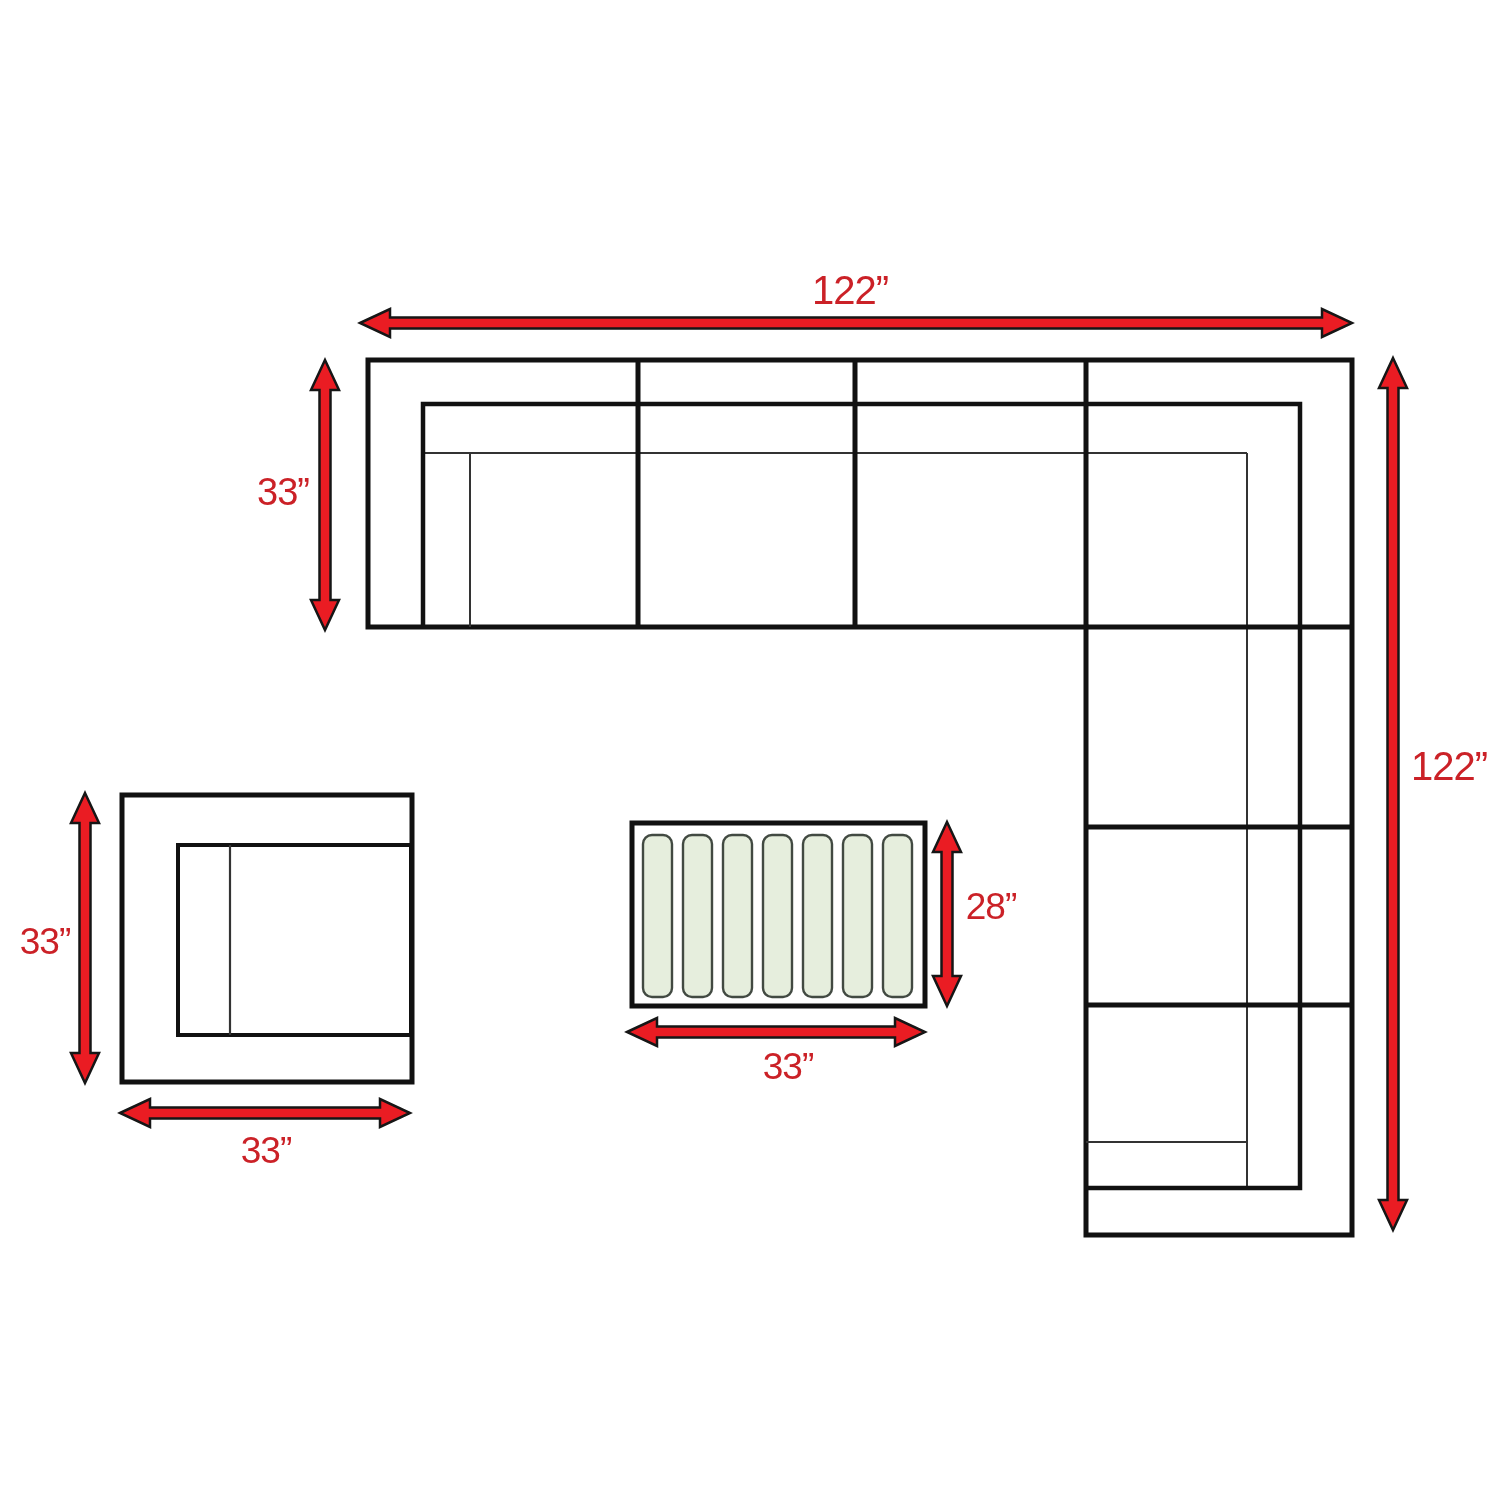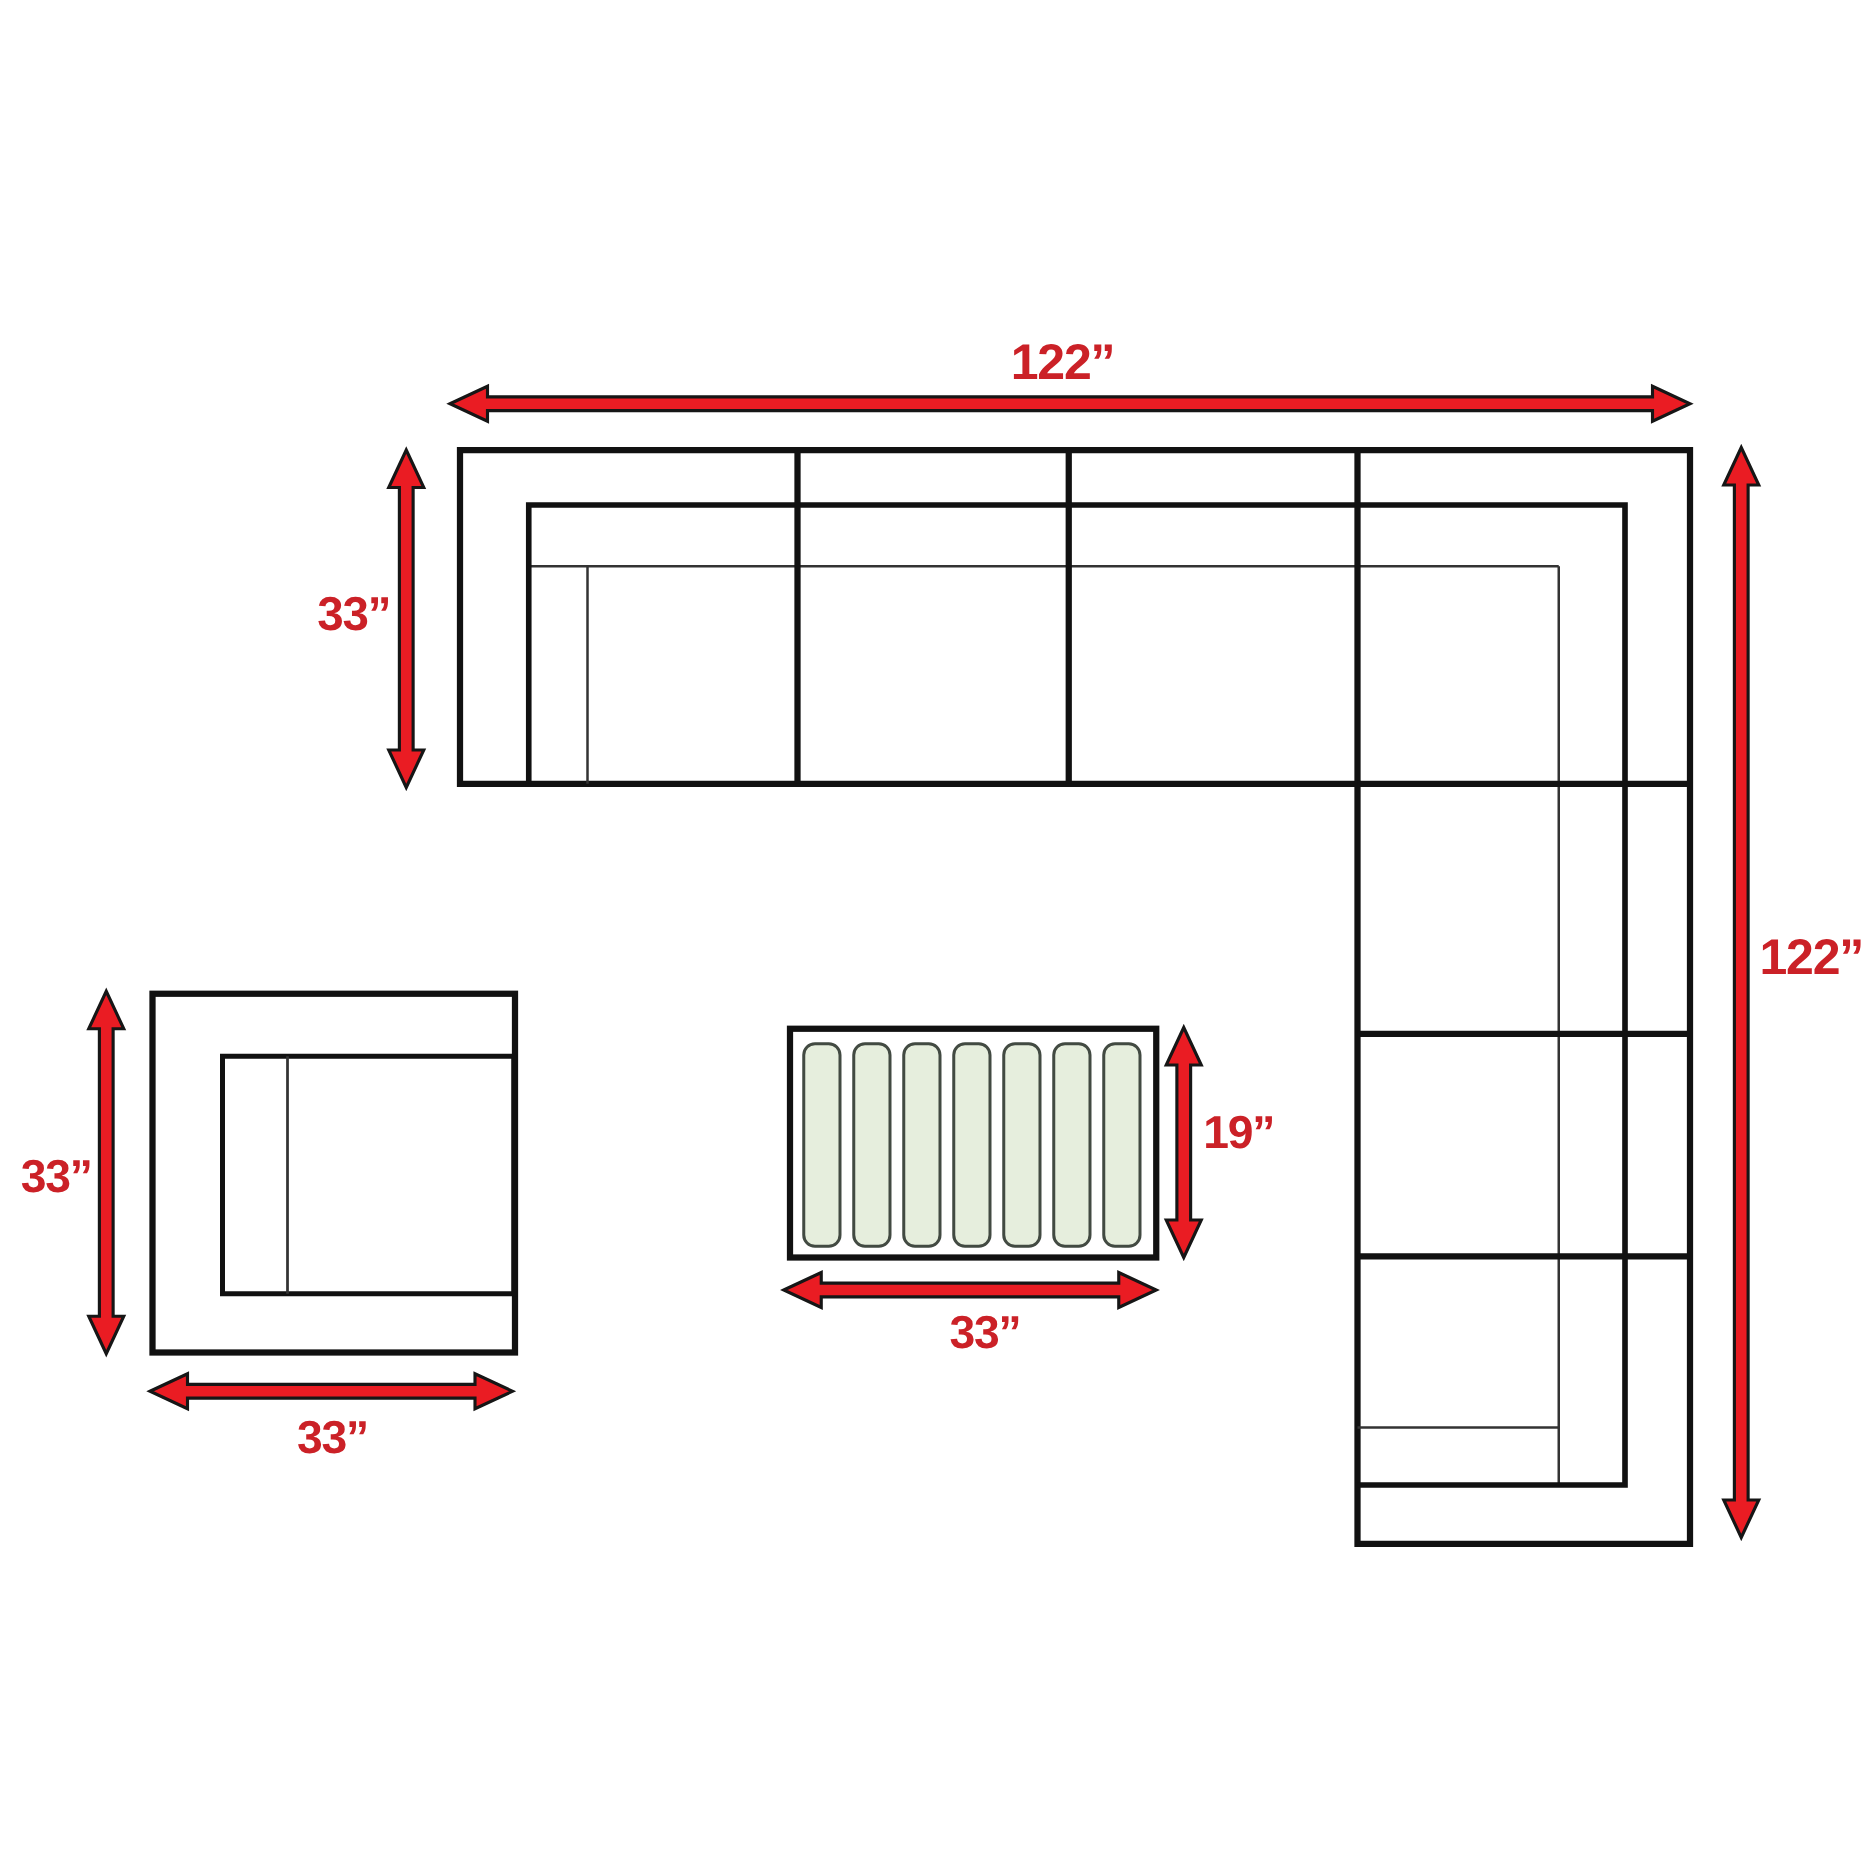--- a/index.html
+++ b/index.html
@@ -16,21 +16,21 @@
     font-family: "Liberation Sans", sans-serif;
   }
   #diagram-svg {
     position: absolute;
     left: 0;
     top: 0;
   }
   .dim-label {
     position: absolute;
     transform: translate(-50%, -50%);
-    font-weight: bold;
+    font-weight: normal;
     white-space: nowrap;
     line-height: 1;
     letter-spacing: -1px;
     text-align: center;
   }
 </style>
 </head>
 <body>
 
 <div id="stage">
@@ -66,15 +66,15 @@
       <polygon points="120,1113 150,1099 150,1107.5 380,1107.5 380,1099 410,1113 380,1127 380,1118.5 150,1118.5 150,1127" fill="#ea1c23" stroke="#161616" stroke-width="2.5" stroke-linejoin="miter"></polygon>
       <polygon points="947,822 961,852 952.5,852 952.5,976 961,976 947,1006 933,976 941.5,976 941.5,852 933,852" fill="#ea1c23" stroke="#161616" stroke-width="2.5" stroke-linejoin="miter"></polygon>
       <polygon points="627,1032 657,1018 657,1026.5 895,1026.5 895,1018 925,1032 895,1046 895,1037.5 657,1037.5 657,1046" fill="#ea1c23" stroke="#161616" stroke-width="2.5" stroke-linejoin="miter"></polygon>
     </svg>
 
   <div class="dim-label" style="left: 850px; top: 290px; font-size: 40px; color: rgb(203, 33, 39);">122”</div>
   <div class="dim-label" style="left: 283px; top: 492px; font-size: 38px; color: rgb(203, 33, 39);">33”</div>
   <div class="dim-label" style="left: 1449px; top: 766px; font-size: 40px; color: rgb(203, 33, 39);">122”</div>
   <div class="dim-label" style="left: 45px; top: 941px; font-size: 37px; color: rgb(203, 33, 39);">33”</div>
   <div class="dim-label" style="left: 266px; top: 1150px; font-size: 37px; color: rgb(203, 33, 39);">33”</div>
-  <div class="dim-label" style="left: 991px; top: 906px; font-size: 37px; color: rgb(203, 33, 39);">19”</div>
+  <div class="dim-label" style="left: 991px; top: 906px; font-size: 37px; color: rgb(203, 33, 39);">28”</div>
   <div class="dim-label" style="left: 788px; top: 1066px; font-size: 37px; color: rgb(203, 33, 39);">33”</div>
 </div>
 
 </body></html>

